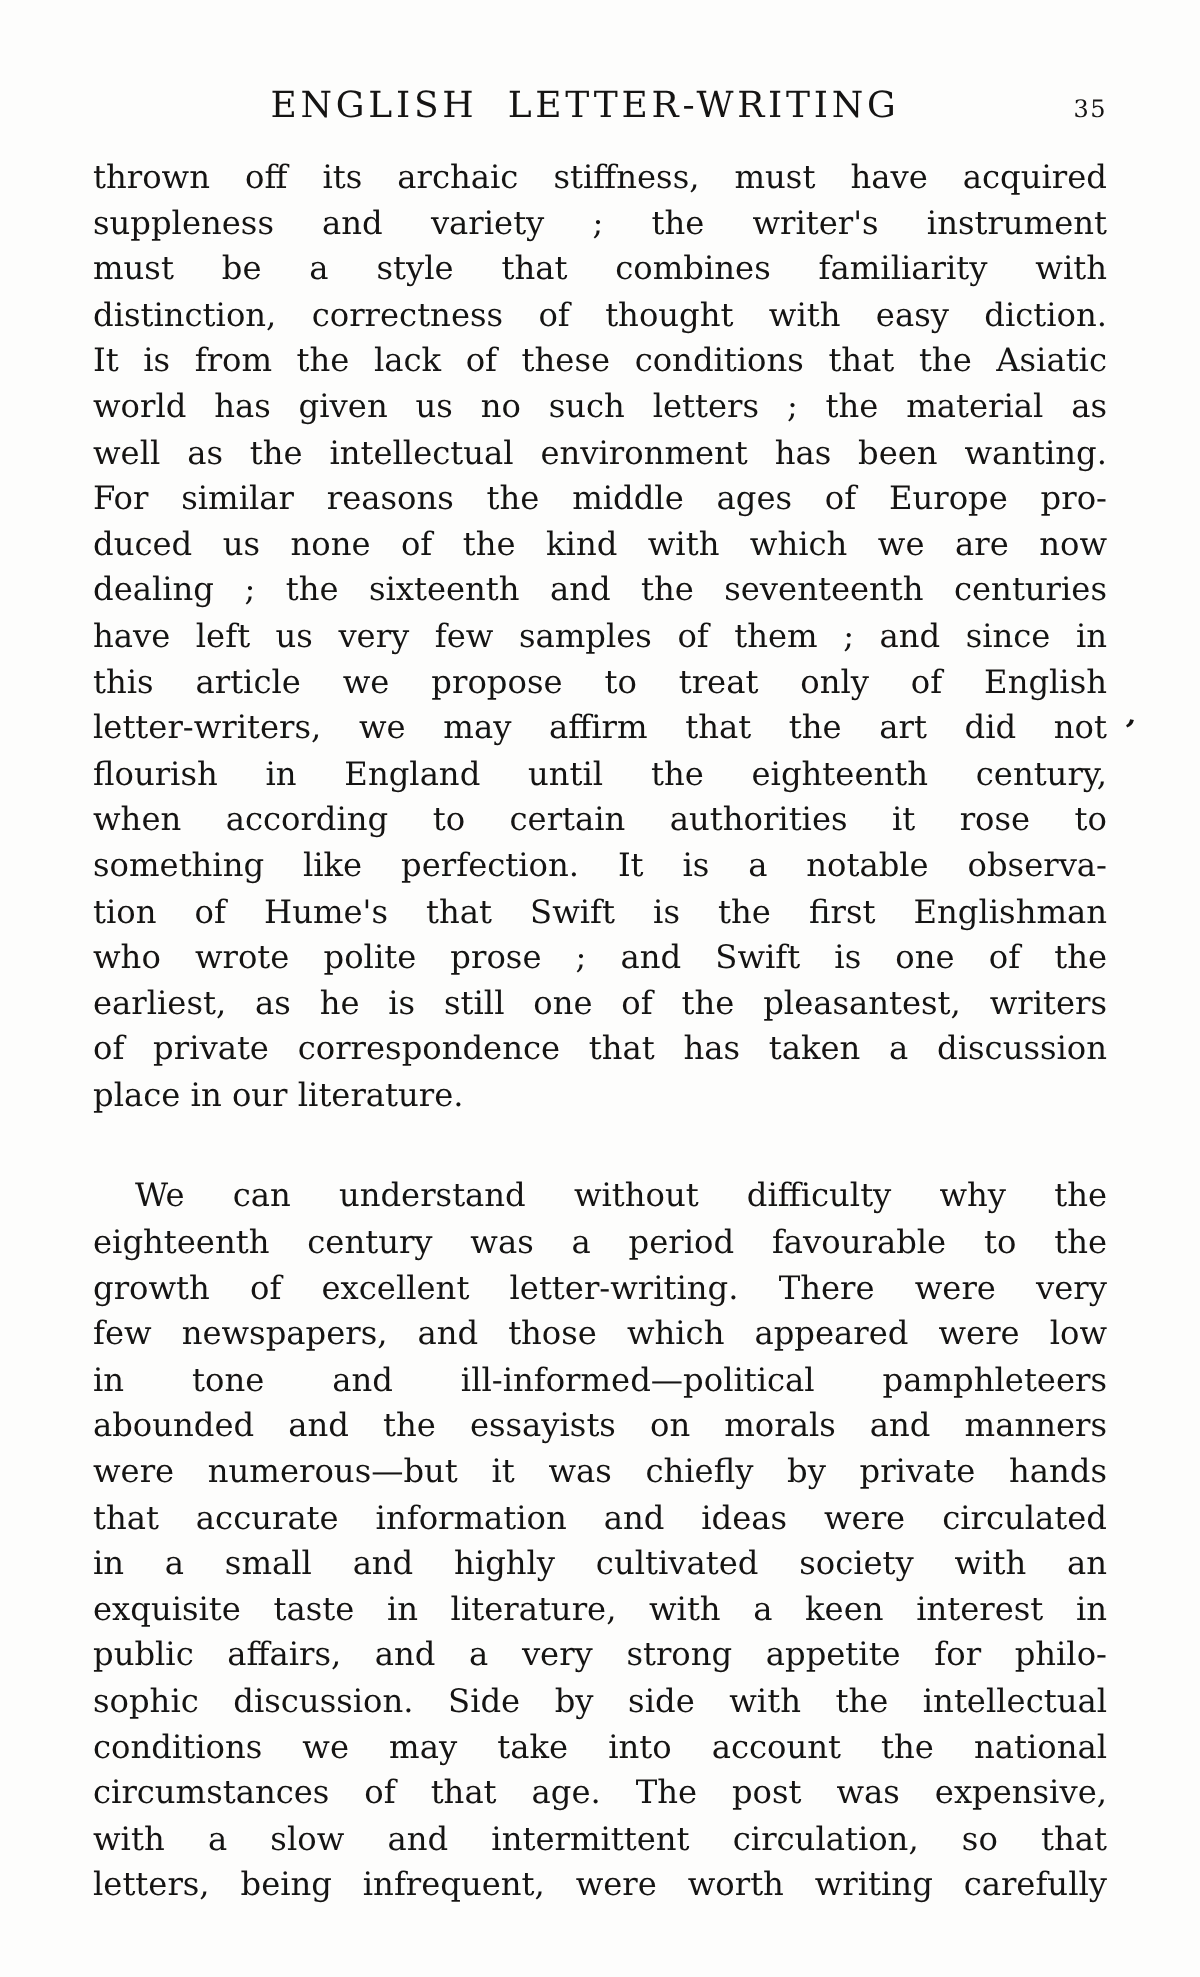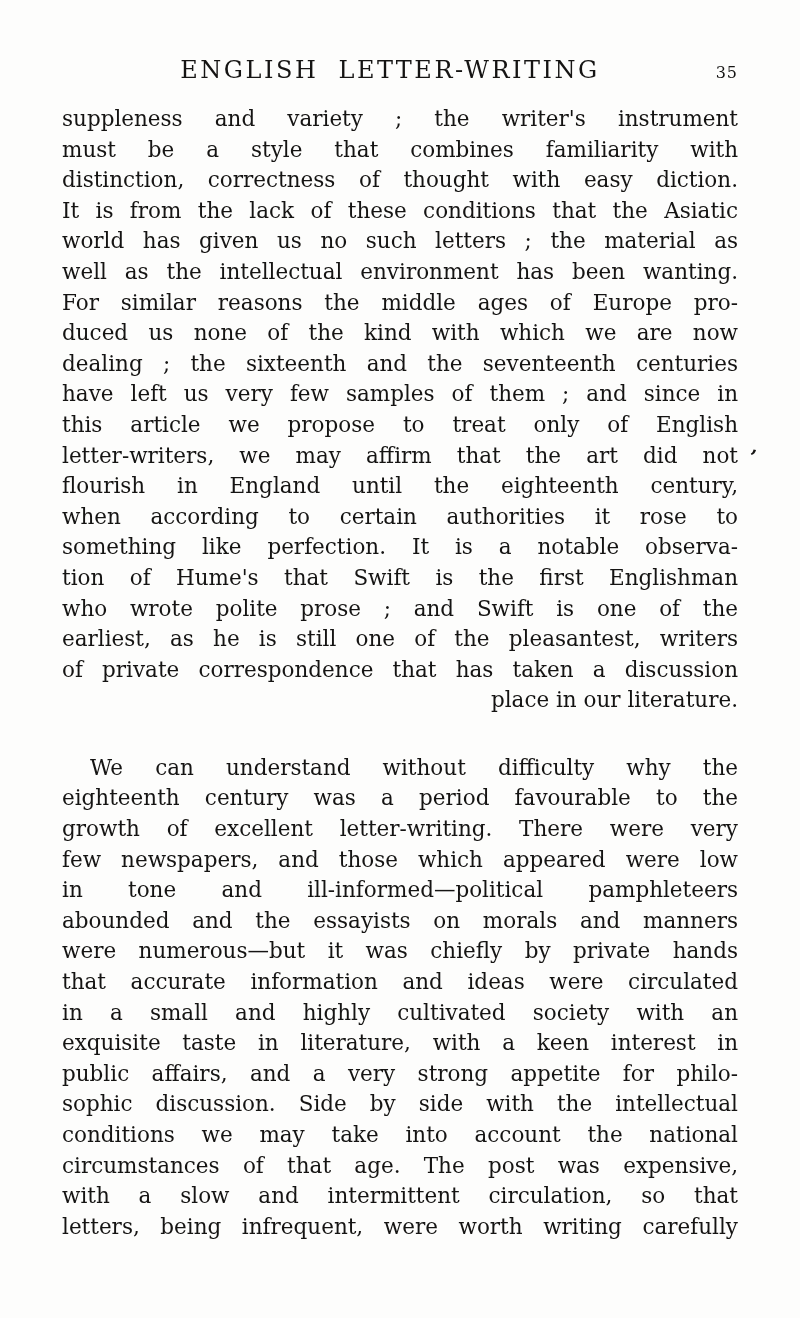--- a/index.html
+++ b/index.html
@@ -34,21 +34,21 @@
     position: absolute;
     top: 104px;
     left: 62px;
     width: 676px;
   }
   .line {
     position: relative;
     height: 30.6px;
     line-height: 30.6px;
     font-size: 21.5px;
-    text-align: right;
+    text-align: left;
     overflow: visible;
     white-space: normal;
   }
   .line.just {
     text-align: justify;
     text-align-last: justify;
   }
   .line.indent { text-indent: 28px; margin-top: 37px; }
   .margin-mark {
     position: absolute;
@@ -59,20 +59,21 @@
     transform: rotate(12deg);
   }
 </style>
 </head>
 <body>
 
 <div class="page">
   <div class="running-head">ENGLISH LETTER-WRITING</div>
   <div class="page-number">35</div>
   <div class="page-body">
+      <div class="line just">thrown off its archaic stiffness, must have acquired</div>
       <div class="line just">suppleness and variety ; the writer's instrument</div>
       <div class="line just">must be a style that combines familiarity with</div>
       <div class="line just">distinction, correctness of thought with easy diction.</div>
       <div class="line just">It is from the lack of these conditions that the Asiatic</div>
       <div class="line just">world has given us no such letters ; the material as</div>
       <div class="line just">well as the intellectual environment has been wanting.</div>
       <div class="line just">For similar reasons the middle ages of Europe pro-</div>
       <div class="line just">duced us none of the kind with which we are now</div>
       <div class="line just">dealing ; the sixteenth and the seventeenth centuries</div>
       <div class="line just">have left us very few samples of them ; and since in</div>

